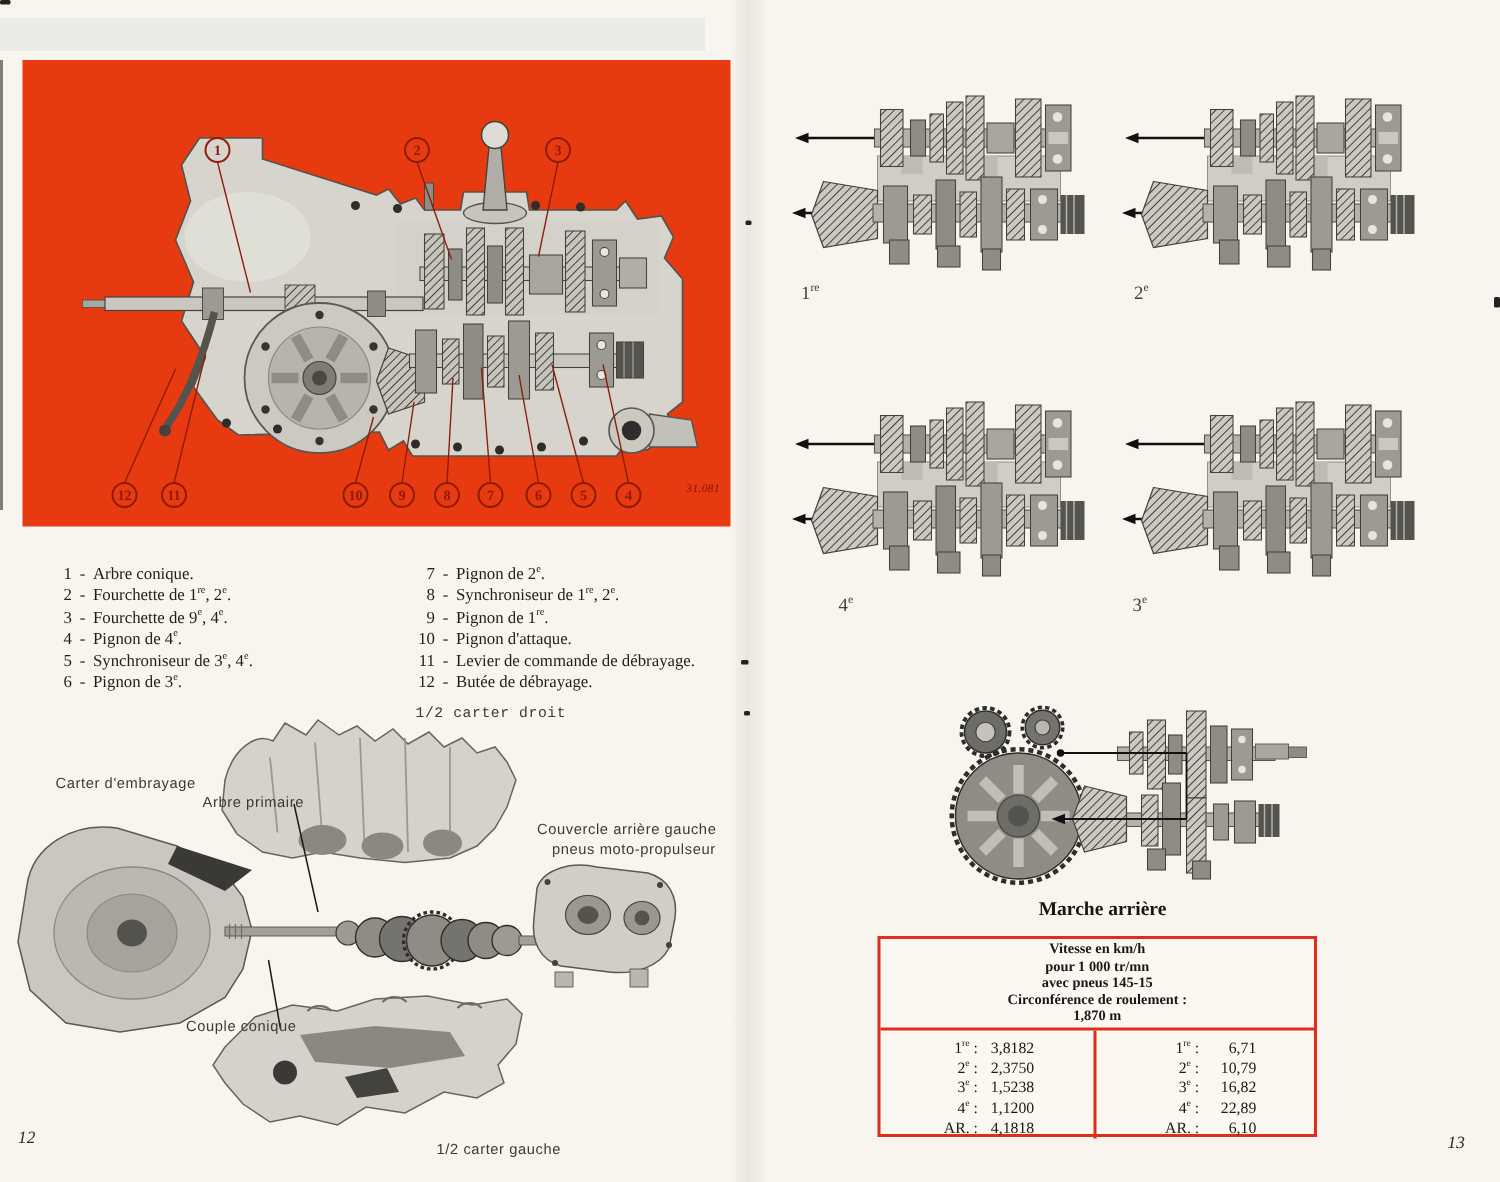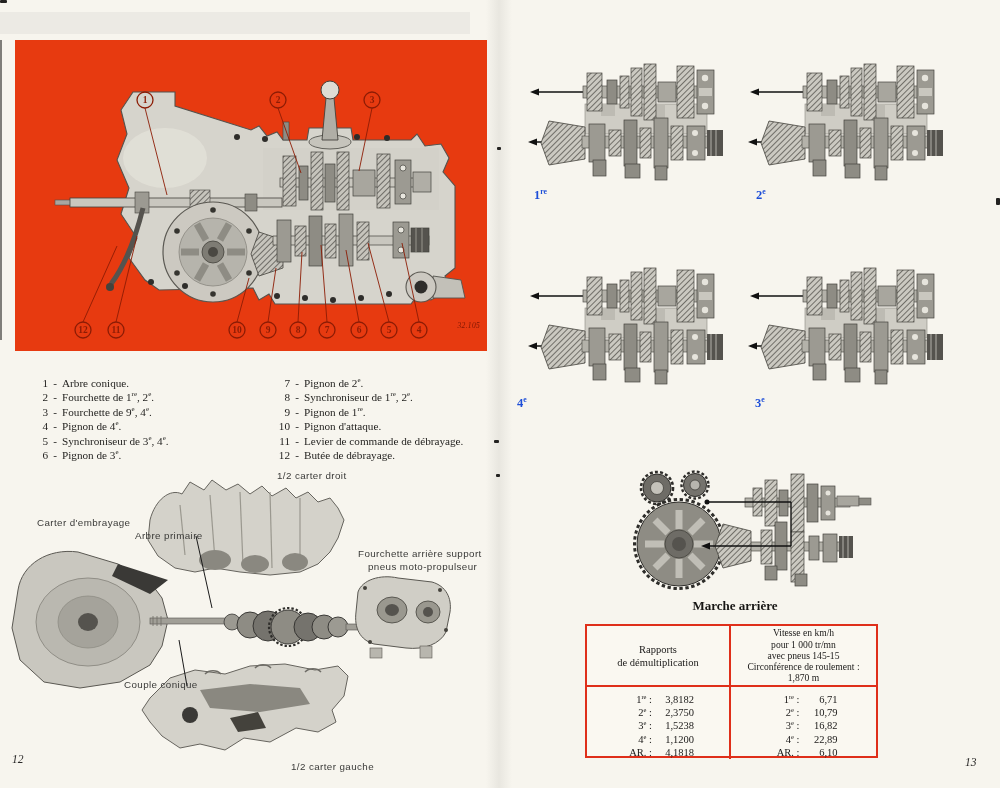--- a/index.html
+++ b/index.html
@@ -22,34 +22,34 @@
   .legend-col{top:376px;font-size:11.2px;line-height:14.4px;}
   .legend-col.lcol{left:30px;width:230px;}
   .legend-col.rcol{left:272px;width:226px;}
   .legend-row{display:flex;}
   .lnum{width:18px;text-align:right;flex:none;}
   .ldash{width:14px;text-align:center;flex:none;}
   .photo-label{font-family:"Liberation Sans",sans-serif;font-size:9.8px;color:#3a3a38;letter-spacing:0.4px;white-space:nowrap;}
   .pageno{font-style:italic;font-size:11.5px;color:#2a2928;}
 
   
-  .gear-label{font-weight:bold;font-size:12.5px;color:#1d4ed8;}
+  .gear-label{font-weight:normal;font-size:12.5px;color:#404040;}
   .reverse-title{left:605px;top:598px;width:260px;text-align:center;font-weight:bold;font-size:13px;color:#161513;}
   .ratio-table{left:585px;top:624px;width:293px;height:134px;border:2px solid #df2f1a;
                background:#faf8f1;display:flex;flex-direction:column;box-sizing:border-box;}
   .t-header{display:flex;height:59px;border-bottom:2px solid #df2f1a;flex:none;}
   .t-body{display:flex;flex:1;}
   .t-left{width:142px;flex:none;border-right:2px solid #df2f1a;display:flex;flex-direction:column;
           align-items:center;justify-content:center;}
   .t-right{flex:1;display:flex;flex-direction:column;align-items:center;justify-content:center;}
-  .h-line{font-weight:normal;font-size:9.6px;line-height:11.2px;text-align:right;color:#1a1918;}
+  .h-line{font-weight:bold;font-size:9.6px;line-height:11.2px;text-align:right;color:#1a1918;}
   .h-line.big{font-size:10.5px;line-height:13px;}
   .v-line{font-size:10.5px;line-height:13.2px;display:flex;color:#1a1918;}
   .v-label{width:30px;text-align:right;margin-right:4px;}
-  .v-val{width:38px;text-align:right;}
+  .v-val{width:38px;text-align:center;}
   .v-val.rt{text-align:right;width:34px;}
   .t-body .t-left,.t-body .t-right{justify-content:flex-start;padding-top:6px;}
 </style>
 </head>
 <body>
 
 <div id="stage">
 
   <div class="abs top-band"></div>
   <div class="abs gutter"></div>
@@ -206,21 +206,21 @@
         <text x="101" y="293.3">11</text>
         <text x="222" y="293.3">10</text>
         <text x="253" y="293.3">9</text>
         <text x="283" y="293.3">8</text>
         <text x="312" y="293.3">7</text>
         <text x="344" y="293.3">6</text>
         <text x="374" y="293.3">5</text>
         <text x="404" y="293.3">4</text>
       </g>
     </svg>
-    <span class="abs figure-number">32.105</span>
+    <span class="abs figure-number">31.081</span>
   </div>
 
 
   <div class="abs legend-col lcol">
     <div class="legend-row">
         <span class="lnum">1</span>
         <span class="ldash">-</span>
         <span><span>Arbre conique.</span></span>
       </div>
     <div class="legend-row">
@@ -356,24 +356,24 @@
           <path d="M305,212 a10,8 0 0 1 16,0"></path>
       </g>
     </g>
 
     <g stroke="#1a1a1a" stroke-width="1">
       <path d="M196,76 L212,148" fill="none"></path>
       <path d="M187,226 L179,180" fill="none"></path>
     </g>
   </svg>
 
-  <div class="abs photo-label" style="left:277px;top:470px;">1/2 carter droit</div>
+  <div class="abs photo-label" style="left:277px;top:470px;font-family:Liberation Mono, monospace;">1/2 carter droit</div>
   <div class="abs photo-label" style="left:37px;top:517px;">Carter d'embrayage</div>
   <div class="abs photo-label" style="left:135px;top:530px;">Arbre primaire</div>
-  <div class="abs photo-label" style="left:358px;top:548px;">Fourchette arrière support</div>
+  <div class="abs photo-label" style="left:358px;top:548px;">Couvercle arrière gauche</div>
   <div class="abs photo-label" style="left:368px;top:561px;">pneus moto-propulseur</div>
   <div class="abs photo-label" style="left:124px;top:679px;">Couple conique</div>
   <div class="abs photo-label" style="left:260px;top:761px;margin-left:31px;">1/2 carter gauche</div>
   <div class="abs pageno" style="left:12px;top:753px;">12</div>
 
   <svg class="abs" style="left:505px;top:30px;" width="470" height="390" viewBox="0 0 470 390">
     <defs>
       <pattern id="hatchS" patternUnits="userSpaceOnUse" width="4" height="4" patternTransform="rotate(45)">
         <rect width="4" height="4" fill="#cbc9c1"></rect>
         <path d="M0,0 L0,4" stroke="#3e3c38" stroke-width="1.3"></path>
@@ -423,21 +423,21 @@
       </symbol>
     </defs>
     <use href="#gbox" x="22" y="16" width="210" height="150"></use>
     <use href="#gbox" x="242" y="16" width="210" height="150"></use>
     <use href="#gbox" x="22" y="220" width="210" height="150"></use>
     <use href="#gbox" x="242" y="220" width="210" height="150"></use>
   </svg>
 
   <div class="abs gear-label" style="left:534px;top:188px;"><span>1</span><sup>re</sup></div>
   <div class="abs gear-label" style="left:756px;top:188px;"><span>2</span><sup>e</sup></div>
-  <div class="abs gear-label" style="left:517px;top:396px;"><span>4</span><sup>e</sup></div>
+  <div class="abs gear-label" style="left:559px;top:396px;"><span>4</span><sup>e</sup></div>
   <div class="abs gear-label" style="left:755px;top:396px;"><span>3</span><sup>e</sup></div>
 
   <svg class="abs" style="left:615px;top:458px;" width="265" height="140" viewBox="0 0 265 140">
     <defs>
       <pattern id="hatchR" patternUnits="userSpaceOnUse" width="4" height="4" patternTransform="rotate(45)">
         <rect width="4" height="4" fill="#cbc9c1"></rect>
         <path d="M0,0 L0,4" stroke="#3e3c38" stroke-width="1.3"></path>
       </pattern>
     </defs>
 
@@ -500,24 +500,20 @@
       <line x1="176" y1="44" x2="176" y2="88" stroke="#111" stroke-width="1.2"></line>
       <polygon points="86,88 95,84.5 95,91.5" fill="#111"></polygon>
       <line x1="93" y1="88" x2="176" y2="88" stroke="#111" stroke-width="1.4"></line>
     </g>
   </svg>
 
   <div class="abs reverse-title">Marche arrière</div>
 
   <div class="abs ratio-table">
     <div class="t-header">
-      <div class="t-left">
-        <div class="h-line big">Rapports</div>
-        <div class="h-line big">de démultiplication</div>
-      </div>
       <div class="t-right">
         <div class="h-line">Vitesse en km/h</div>
         <div class="h-line">pour 1 000 tr/mn</div>
         <div class="h-line">avec pneus 145-15</div>
         <div class="h-line">Circonférence de roulement :</div>
         <div class="h-line">1,870 m</div>
       </div>
     </div>
     <div class="t-body">
       <div class="t-left">

